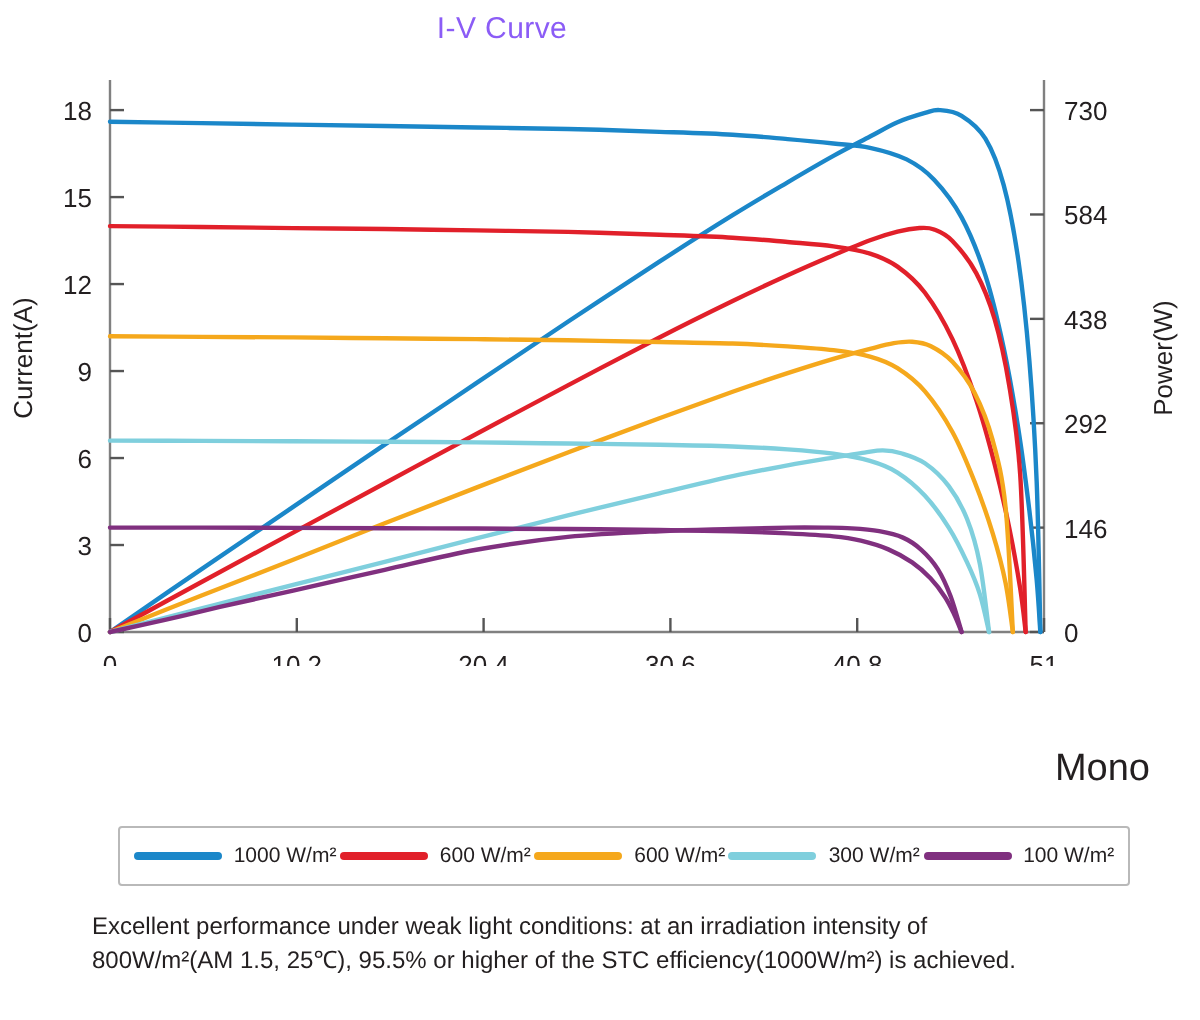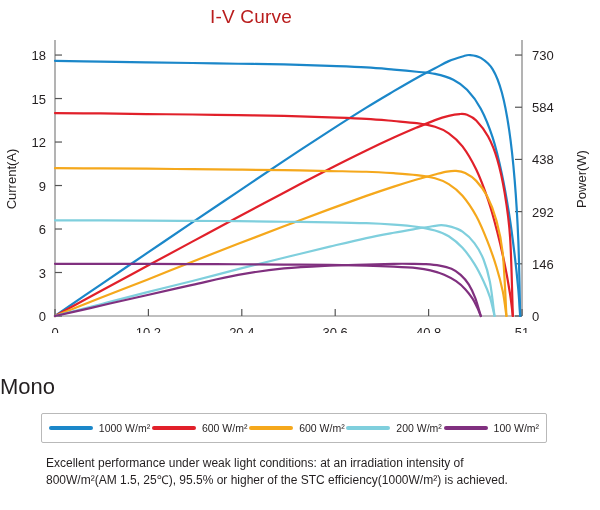--- a/index.html
+++ b/index.html
@@ -5,39 +5,39 @@
   html,body{margin:0;padding:0;}
   body{
     width:600px;height:510px;background:#ffffff;
     font-family:"Liberation Sans", sans-serif;
     color:#231f20;overflow:hidden;position:relative;
   }
   #root{position:relative;width:600px;height:510px;}
 
   .chart-title{
     position:absolute;top:6px;left:0;width:502px;text-align:center;
-    font-size:19px;color:#b91c1c;letter-spacing:.2px;
+    font-size:15px;color:#8b5cf6;letter-spacing:.2px;
   }
 
   #plot-wrap{position:absolute;left:0;top:28px;width:600px;height:305px;}
   svg.plot{display:block;}
 
   .axis-label{font-size:13px;fill:#231f20;}
   .tick-label{font-size:13px;fill:#231f20;}
   .axis-line{stroke:#808080;stroke-width:1.2;fill:none;}
   .tick-mark{stroke:#555;stroke-width:1.2;}
   .curve{fill:none;stroke-width:2.2;stroke-linecap:round;stroke-linejoin:round;}
 
   .subtitle{
-    position:absolute;top:374px;left:0;width:575px;text-align:left;
-    font-size:22px;color:#231f20;
+    position:absolute;top:374px;left:0;width:575px;text-align:right;
+    font-size:19px;color:#231f20;
   }
 
   #legend{
-    position:absolute;left:41px;top:413px;width:506px;height:30px;
+    position:absolute;left:59px;top:413px;width:506px;height:30px;
     border:1px solid #b9b9b9;border-radius:2px;background:#fff;
     display:flex;justify-content:space-around;
     box-sizing:border-box;padding:0 6px;
   }
   .legend-item{display:flex;align-items:center;gap:6px;}
   .legend-swatch{width:44px;height:4px;border-radius:2px;display:block;}
   .legend-text{font-size:10.5px;color:#231f20;white-space:nowrap;}
 
   #caption{
     position:absolute;left:46px;top:455px;width:512px;
@@ -122,21 +122,21 @@
       <div class="legend-item">
         <span class="legend-swatch" style="background: rgb(225, 32, 42);"></span>
         <span class="legend-text">600 W/m²</span>
       </div>
       <div class="legend-item">
         <span class="legend-swatch" style="background: rgb(245, 168, 28);"></span>
         <span class="legend-text">600 W/m²</span>
       </div>
       <div class="legend-item">
         <span class="legend-swatch" style="background: rgb(127, 207, 221);"></span>
-        <span class="legend-text">200 W/m²</span>
+        <span class="legend-text">300 W/m²</span>
       </div>
       <div class="legend-item">
         <span class="legend-swatch" style="background: rgb(128, 48, 127);"></span>
         <span class="legend-text">100 W/m²</span>
       </div>
     </div>
 
   <div id="caption">
     <div>Excellent performance under weak light conditions: at an irradiation intensity of</div>
     <div>800W/m²(AM 1.5, 25℃), 95.5% or higher of the STC efficiency(1000W/m²) is achieved.</div>

